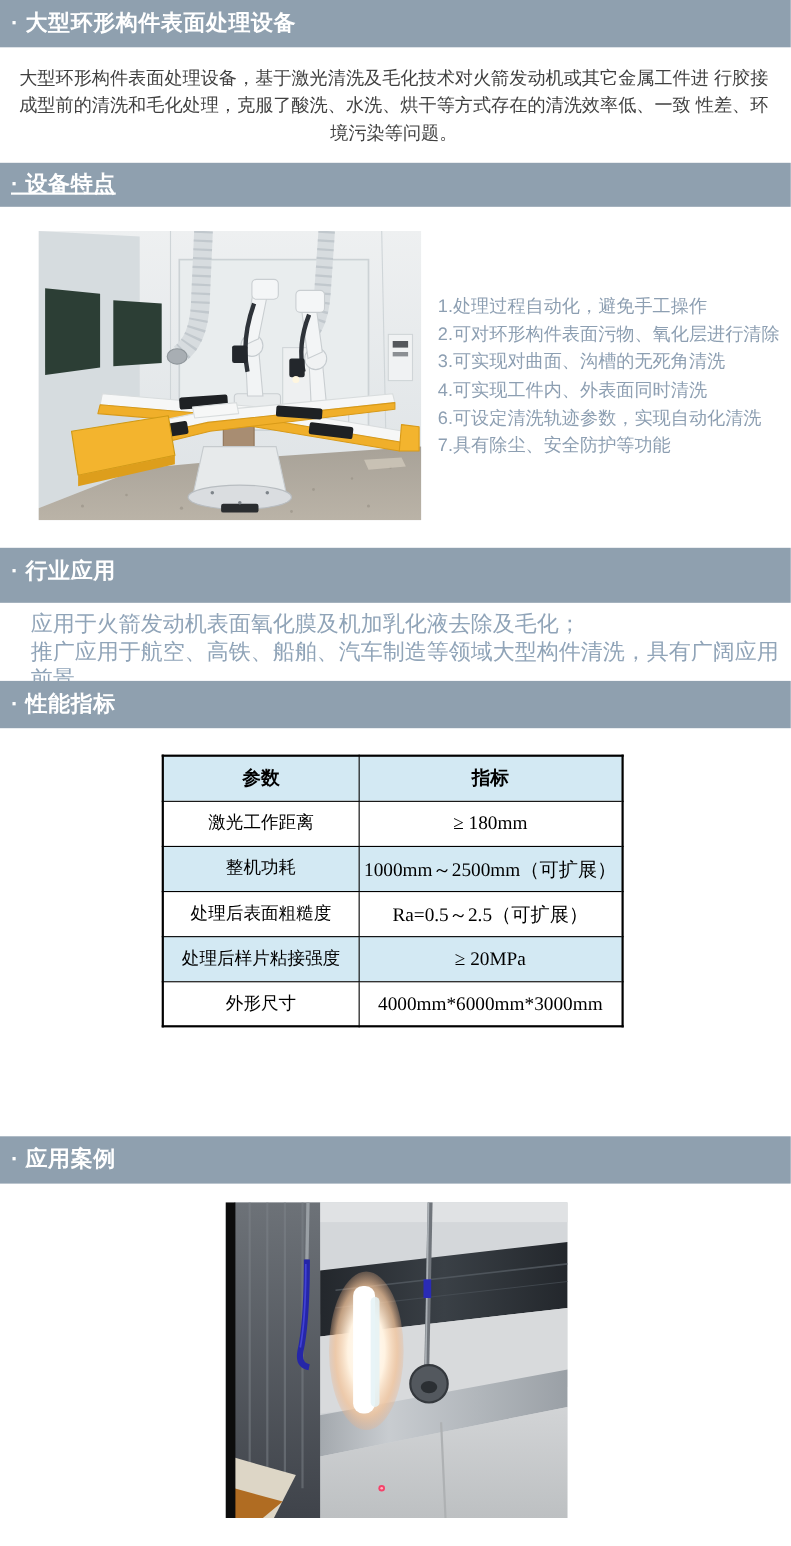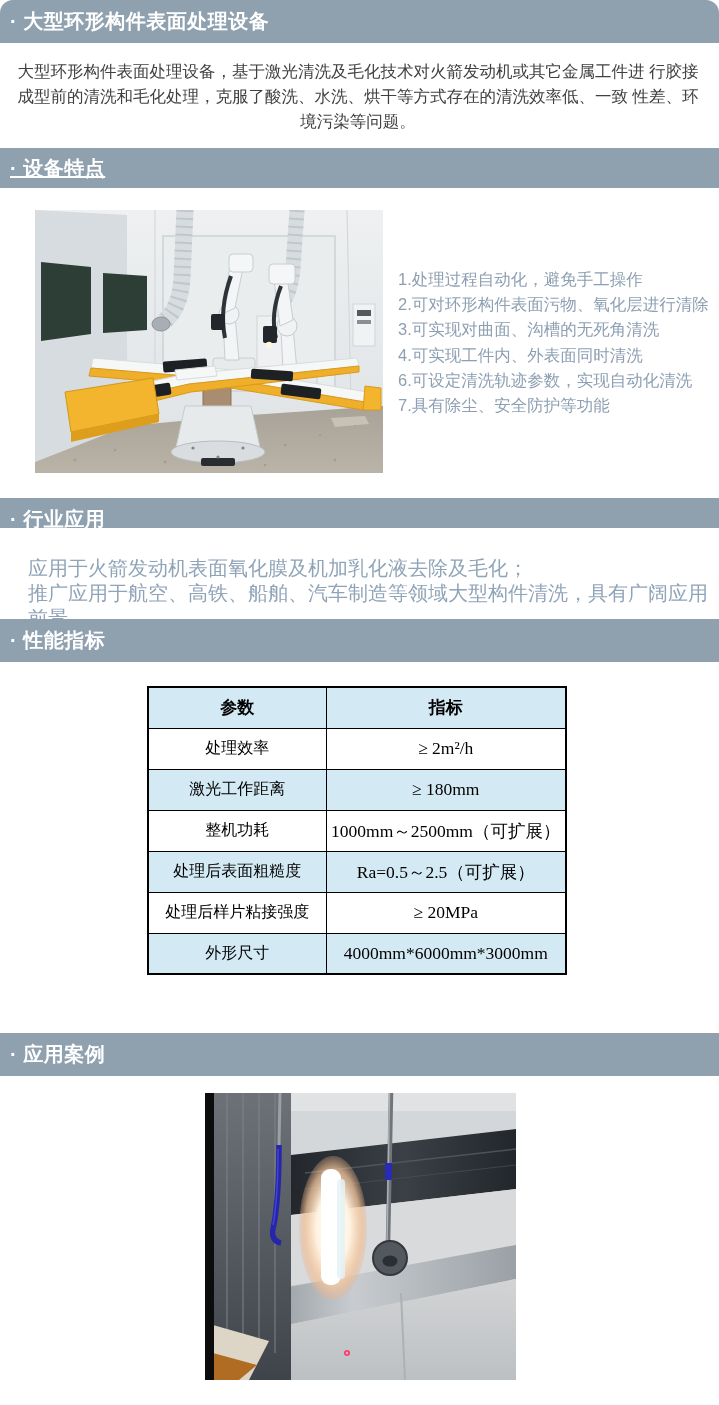--- a/index.html
+++ b/index.html
@@ -1,18 +1,18 @@
 <!DOCTYPE html>
 <html><head>
 <meta charset="utf-8">
 <style>
   html,body{margin:0;padding:0;background:#ffffff;}
   .page{position:relative;width:719px;height:1405px;background:#ffffff;overflow:hidden;
-        font-family:"Liberation Sans","DejaVu Sans",sans-serif;border-radius:13px;}
-  .sec-header{position:absolute;left:0;width:719px;height:30px;background:#8fa0af;
+        font-family:"Liberation Sans","DejaVu Sans",sans-serif;}
+  .sec-header{position:absolute;left:0;width:719px;height:50px;background:#8fa0af;
         color:#ffffff;font-size:20px;font-weight:bold;line-height:42px;
         padding-left:10px;box-sizing:border-box;letter-spacing:0.5px;}
   .intro{position:absolute;top:59px;left:0;width:716px;text-align:center;
         color:#404040;font-size:16.5px;line-height:25px;font-weight:500;}
   .apps{position:absolute;top:556px;left:28px;width:680px;text-align:left;
         color:#90a4b8;font-size:20px;line-height:25px;font-weight:500;}
   .features{position:absolute;left:398px;top:267px;width:320px;
         color:#8d9fb2;font-size:16.5px;line-height:25.2px;font-weight:500;}
   .photo1{position:absolute;left:35px;top:210px;width:348px;height:263px;}
   .photo2{position:absolute;left:205px;top:1093px;width:311px;height:287px;}
@@ -161,24 +161,20 @@
 
   <table class="spec">
     <thead>
       <tr>
           <th>参数</th>
           <th>指标</th>
         </tr>
     </thead>
     <tbody>
         <tr>
-          <td class="param-cell">处理效率</td>
-          <td class="value-cell">≥ 2m²/h</td>
-        </tr>
-        <tr>
           <td class="param-cell">激光工作距离</td>
           <td class="value-cell">≥ 180mm</td>
         </tr>
         <tr>
           <td class="param-cell">整机功耗</td>
           <td class="value-cell">1000mm～2500mm（可扩展）</td>
         </tr>
         <tr>
           <td class="param-cell">处理后表面粗糙度</td>
           <td class="value-cell">Ra=0.5～2.5（可扩展）</td>

